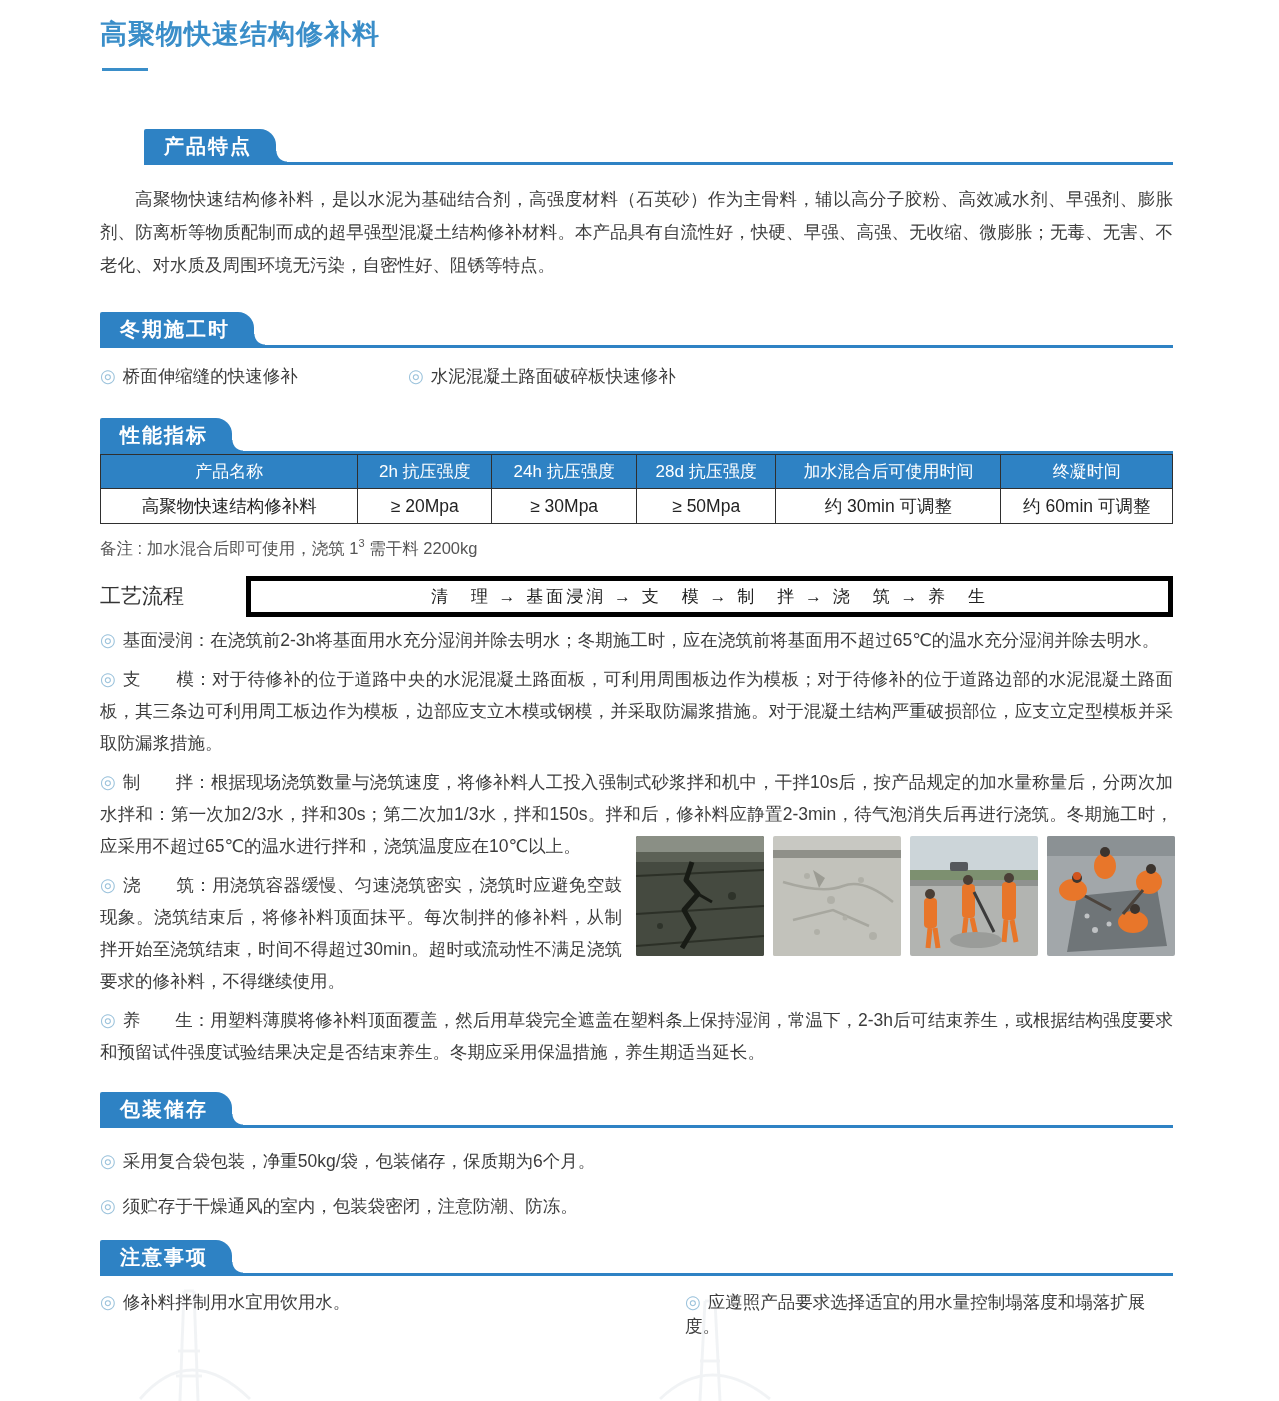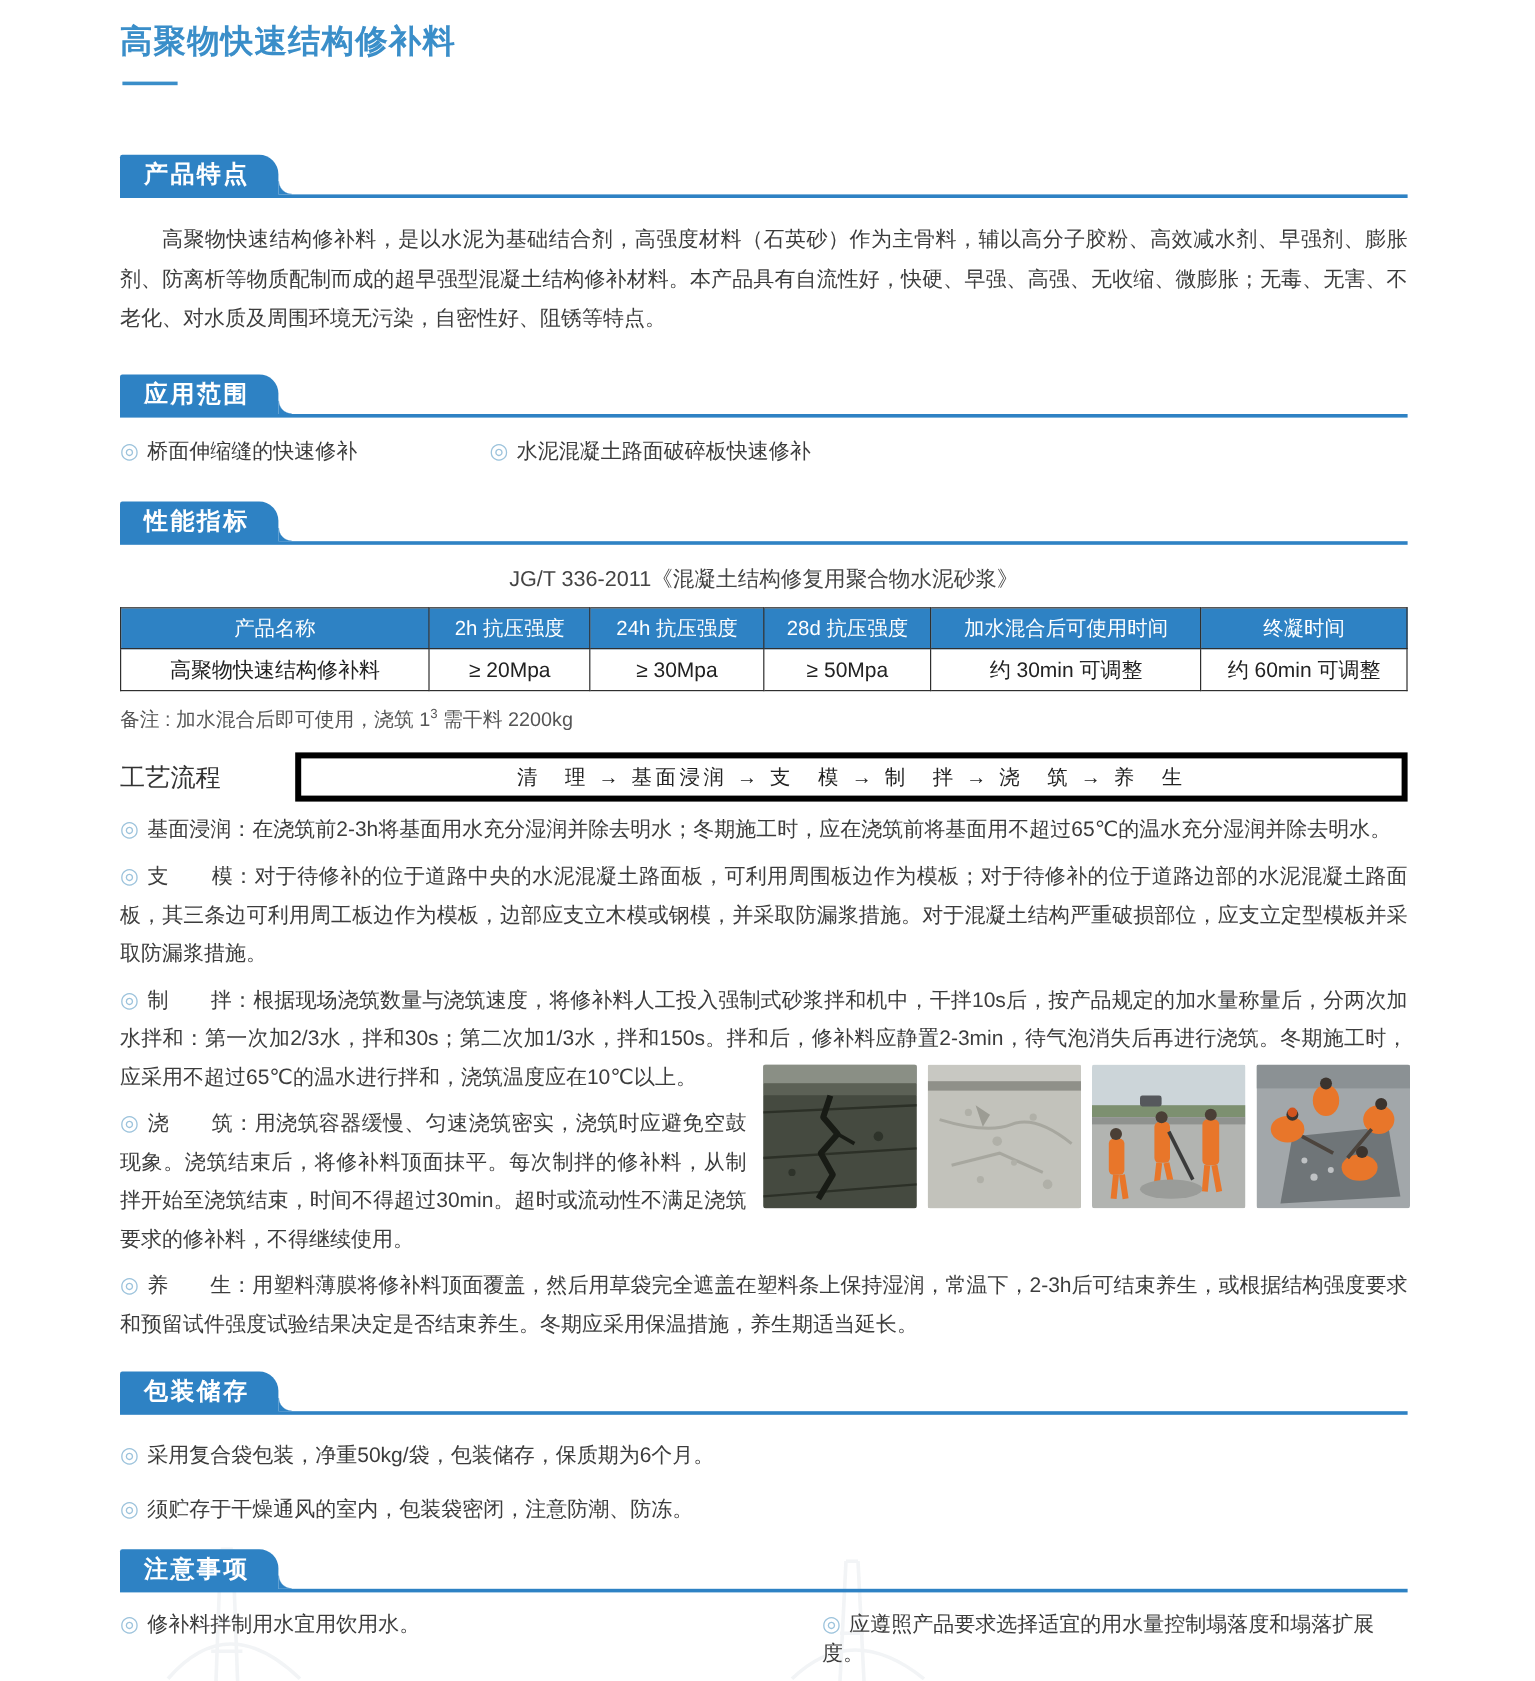--- a/index.html
+++ b/index.html
@@ -155,21 +155,21 @@
     column-gap: 0;
     row-gap: 11px;
     margin-top: 14px;
     font-size: 17.5px;
     color: #3c3c3c;
   }
   .col-left  { grid-column: 1; }
   .col-right { grid-column: 2; }
 
   
-  .mt-features { margin-top: 58px; }
+  .mt-features { margin-top: 58px; margin-left: 44px; }
   .mt-apps     { margin-top: 30px; }
   .mt-perf     { margin-top: 30px; }
   .mt-constr   { margin-top: 28px; }
   .mt-pack     { margin-top: 24px; }
   .mt-notes    { margin-top: 22px; }
 
   
   .watermark {
     position: absolute;
     left: 120px; bottom: 0;
@@ -198,38 +198,37 @@
 
     <div class="section-rule mt-features">
       <span class="section-tab">
         <span>产品特点</span>
       </span>
     </div>
     <p class="para">高聚物快速结构修补料，是以水泥为基础结合剂，高强度材料（石英砂）作为主骨料，辅以高分子胶粉、高效减水剂、早强剂、膨胀剂、防离析等物质配制而成的超早强型混凝土结构修补材料。本产品具有自流性好，快硬、早强、高强、无收缩、微膨胀；无毒、无害、不老化、对水质及周围环境无污染，自密性好、阻锈等特点。</p>
 
     <div class="section-rule mt-apps">
       <span class="section-tab">
-        <span>应用范围</span>
+        <span>冬期施工时</span>
       </span>
     </div>
     <div class="apps-row">
       <div class="app-item">
         <span class="bullet-glyph">◎</span><span>桥面伸缩缝的快速修补</span>
       </div>
       <div class="app-item">
         <span class="bullet-glyph">◎</span><span>水泥混凝土路面破碎板快速修补</span>
       </div>
     </div>
 
     <div class="section-rule mt-perf">
       <span class="section-tab">
         <span>性能指标</span>
       </span>
     </div>
-    <div class="standard-caption">JG/T 336-2011《混凝土结构修复用聚合物水泥砂浆》</div>
 
     <table class="perf">
       <colgroup>
         <col style="width:24%">
           <col style="width:12.5%">
           <col style="width:13.5%">
           <col style="width:13%">
           <col style="width:21%">
           <col style="width:16%">
       </colgroup>

